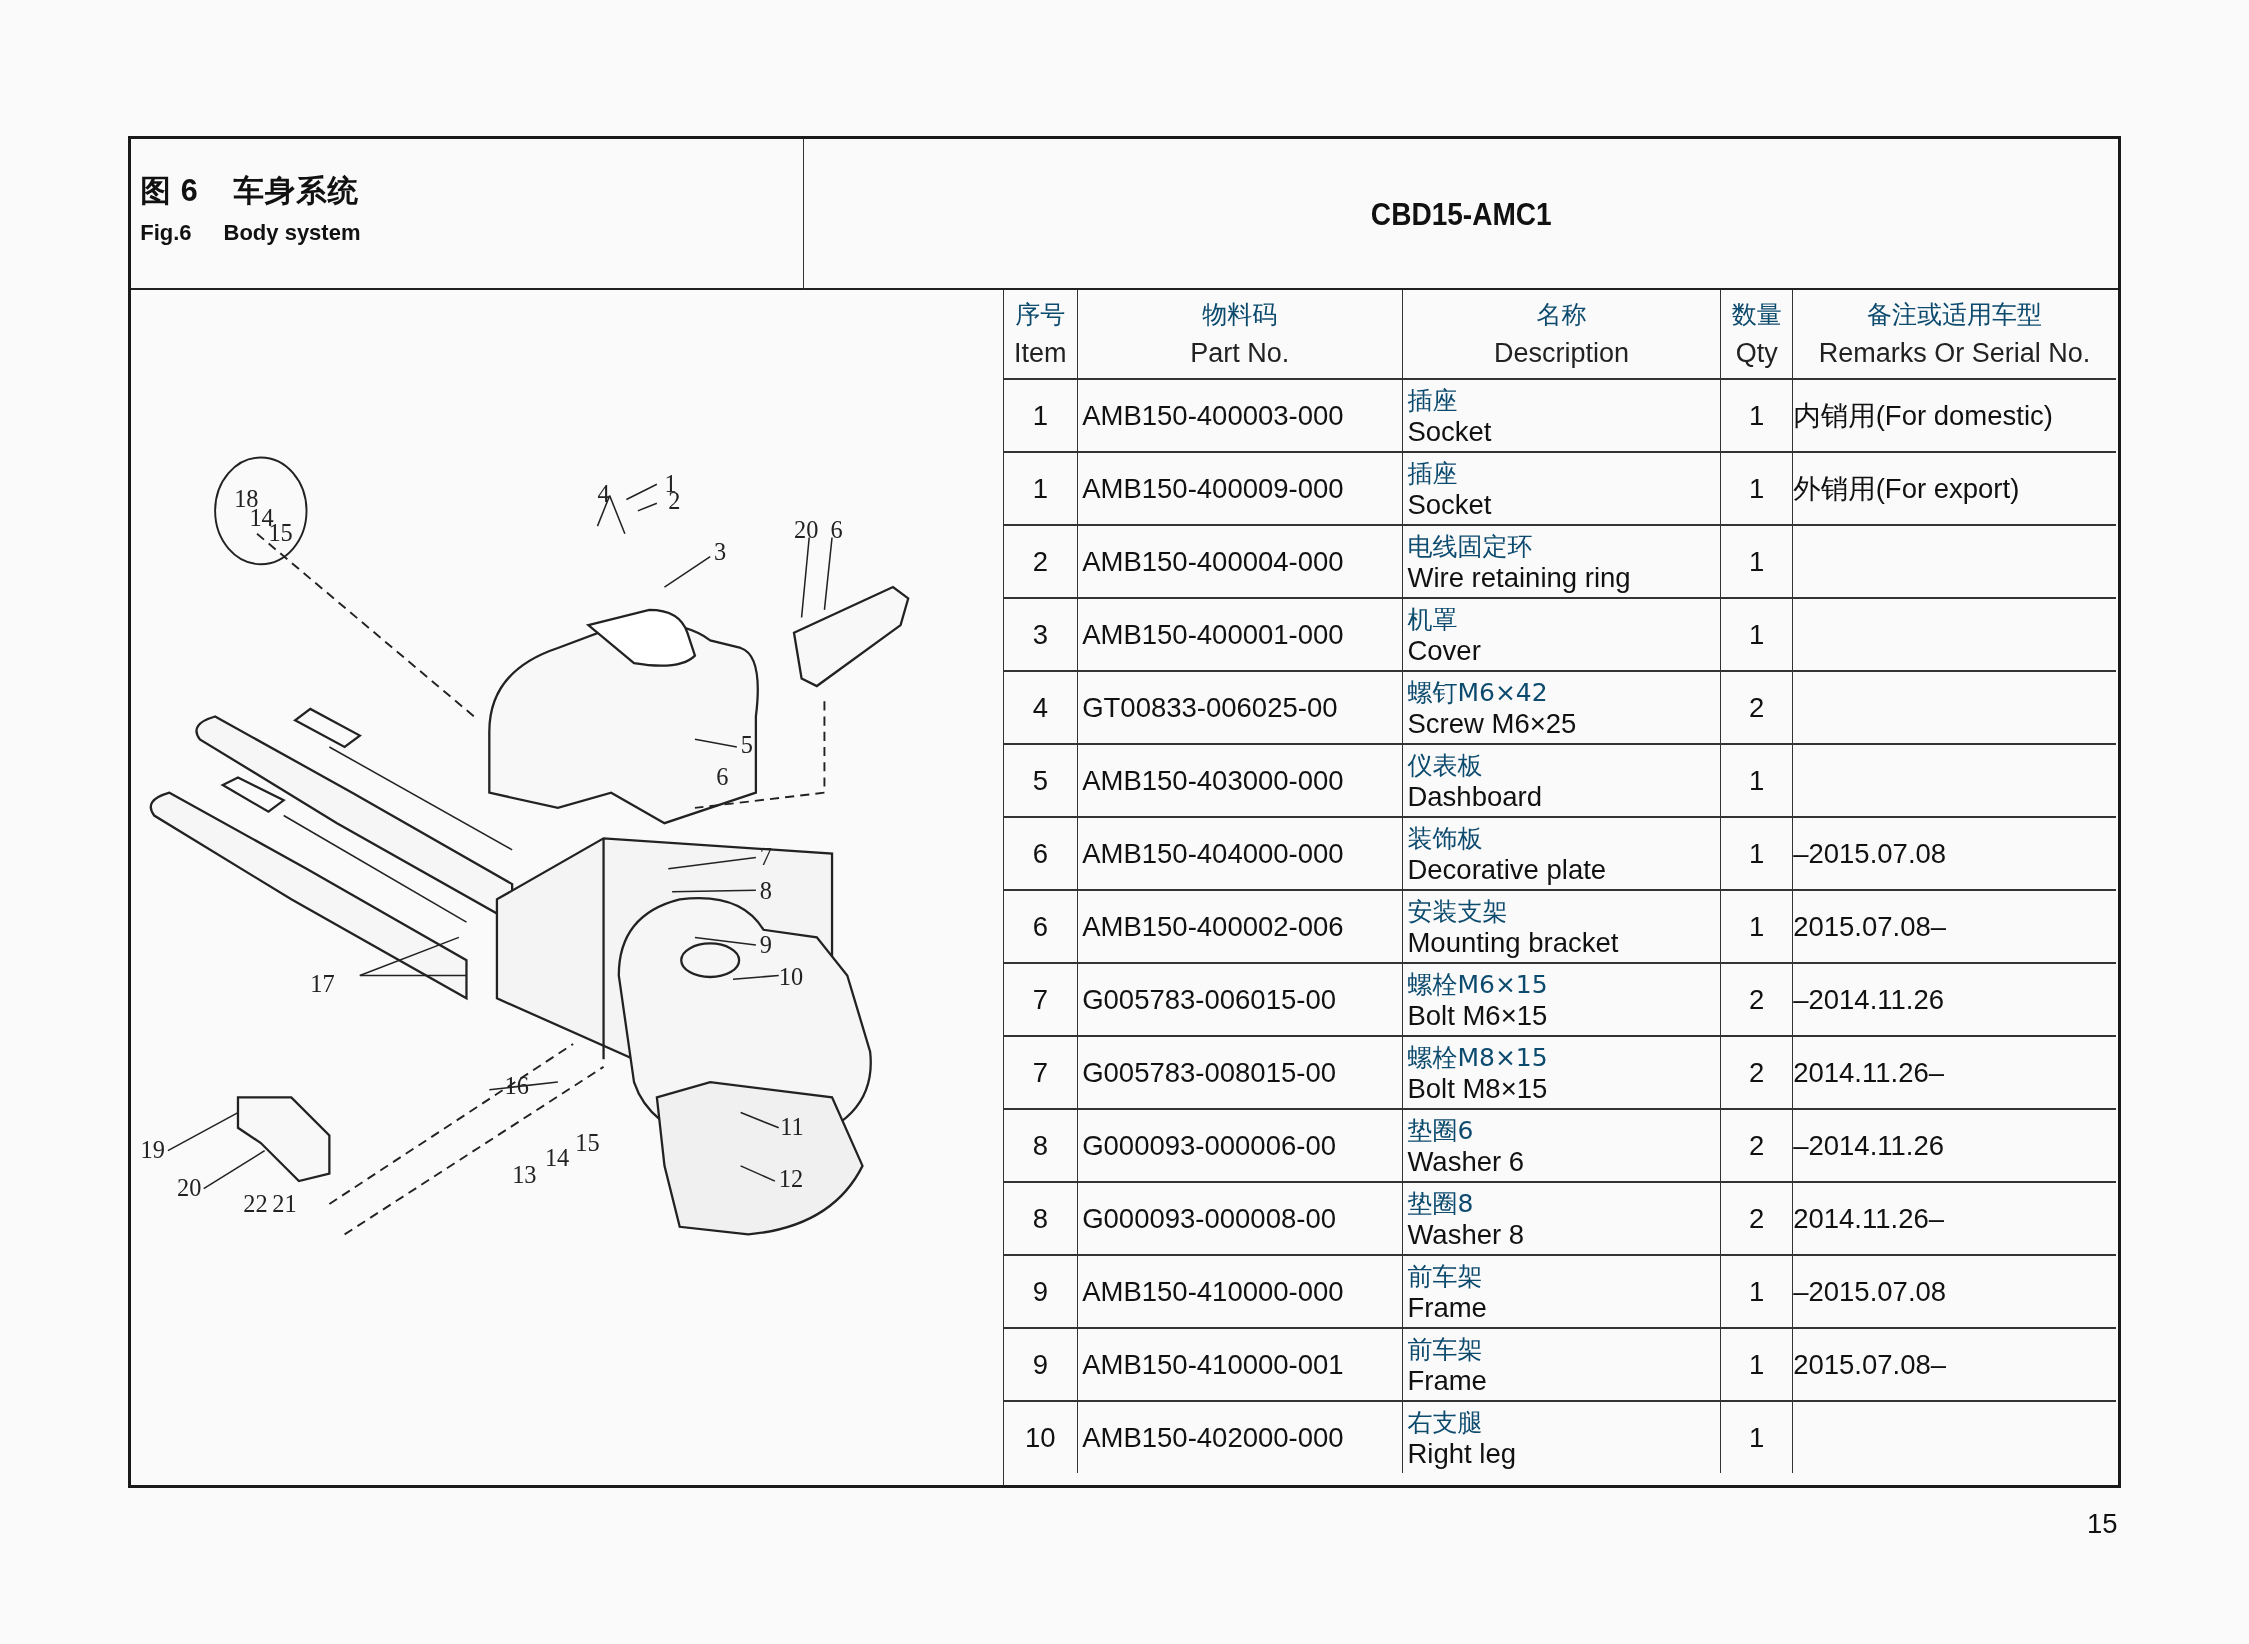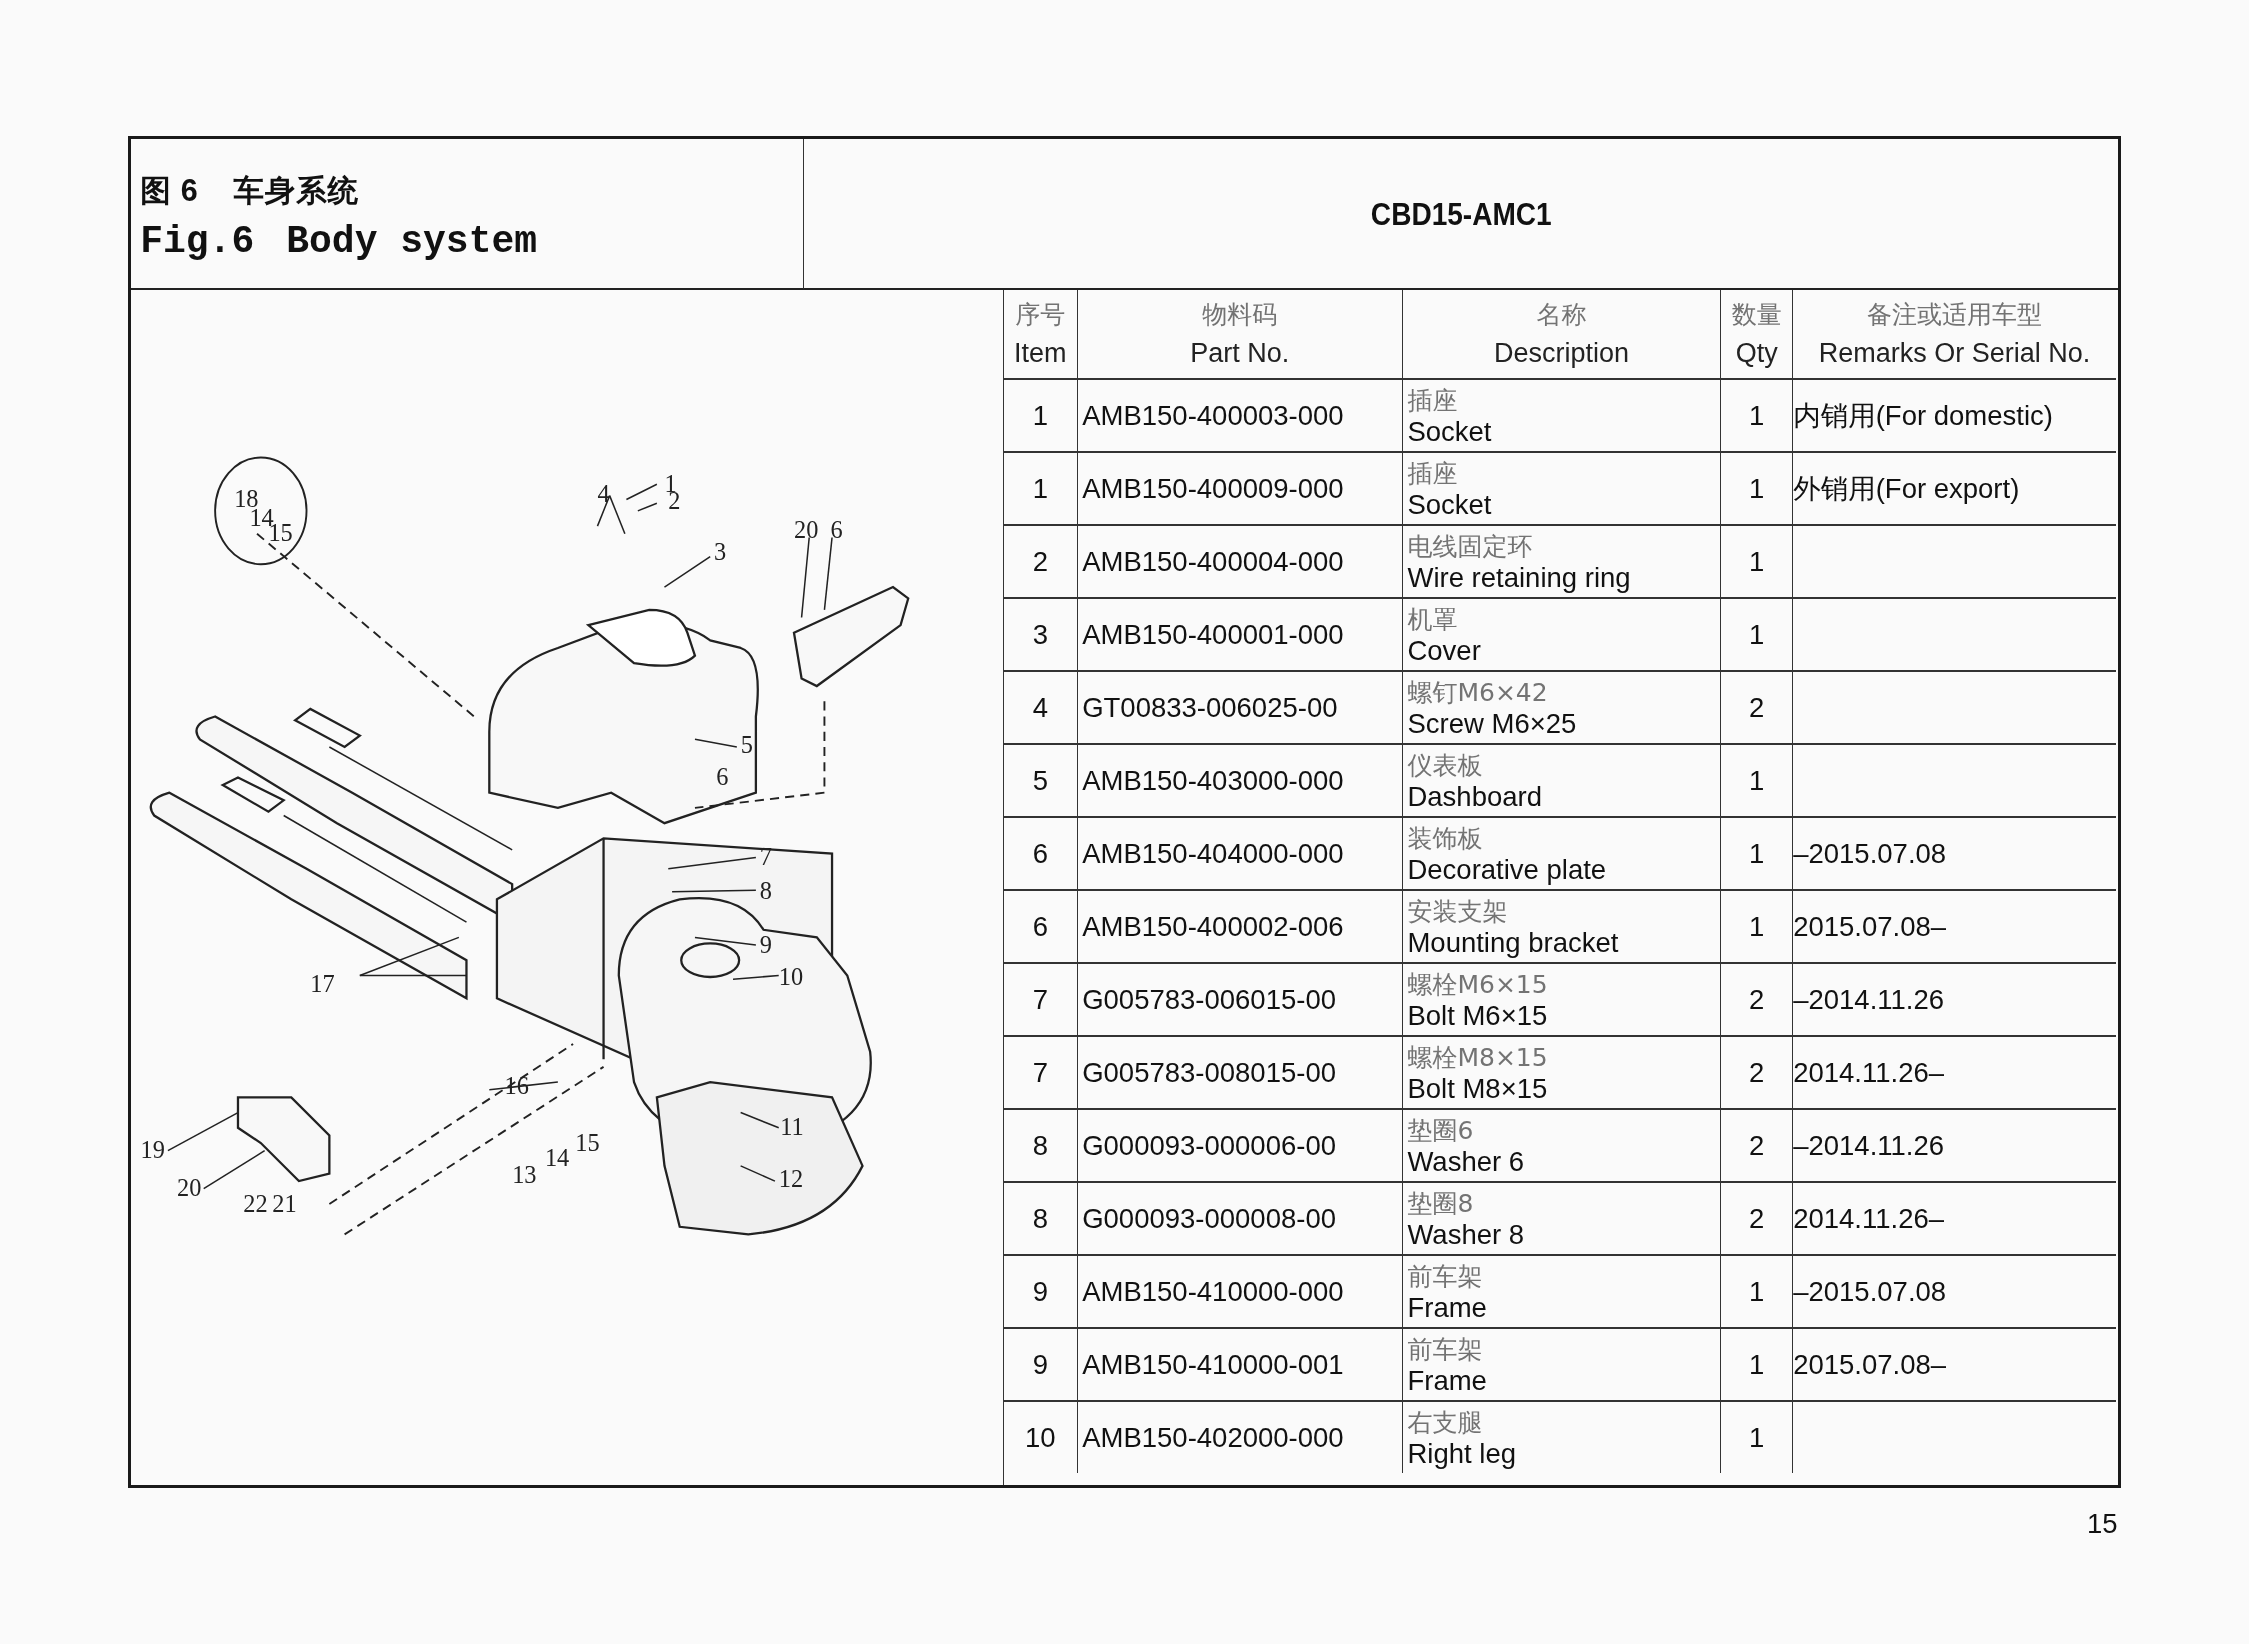--- a/index.html
+++ b/index.html
@@ -16,21 +16,21 @@
     position: absolute; left: 0; top: 0; width: 673px; height: 151px;
     border-right: 1.5px solid #333; border-bottom: 2.3px solid #222; box-sizing: border-box;
   }
   .hdr-right {
     position: absolute; left: 673px; top: 0; right: 0; height: 151px;
     border-bottom: 2.3px solid #222; box-sizing: border-box;
     display: flex; align-items: center; justify-content: center; font-weight: bold;
   }
   .fig-cn { position: absolute; left: 9.2px; top: 32px; font-size: 30.5px; font-weight: bold; letter-spacing: 0.8px; }
   .fig-cn .title { margin-left: 35px; }
-  .fig-en { position: absolute; left: 9.2px; top: 81px; font-size: 38px; font-weight: bold; font-family: Liberation Mono, monospace; }
+  .fig-en { position: absolute; left: 9.2px; top: 81px; font-size: 22px; font-weight: bold; }
   .fig-en .title { margin-left: 32px; }
   .model { font-size: 30.5px; transform: scaleX(0.92); margin-top: 1.5px; }
 
   .diagram {
     position: absolute; left: 0; top: 151px; width: 873px; bottom: 0;
     border-right: 1.5px solid #333; box-sizing: border-box;
   }
   .diagram svg { position: absolute; left: 0; top: 0; width: 100%; height: 100%; }
   .callout { font-family: "Liberation Serif", "DejaVu Serif", serif; font-size: 32px; fill: #222; }
 
@@ -44,21 +44,21 @@
   }
   table.parts th:last-child, table.parts td:last-child { border-right: none; }
   table.parts tr:last-child td { border-bottom: none; }
   table.parts thead th { height: 88px; font-size: 27px; line-height: 38px; text-align: center; color: #222; }
   table.parts tbody td { height: 71px; font-size: 27.5px; line-height: 31px; }
   .c-item { text-align: center; }
   .c-part { padding-left: 4.6px !important; white-space: nowrap; }
   .c-desc { padding-left: 4.6px !important; }
   .c-qty { text-align: center; }
   .c-rem { text-align: left; }
-  .cn { display: block; color: #737373; font-family: "DejaVu Sans", sans-serif; font-size: 25px; }
+  .cn { display: block; color: #0c4a6e; font-family: "DejaVu Sans", sans-serif; font-size: 25px; }
   .en { display: block; }
   .pagenum { position: absolute; left: 2087px; top: 1508px; font-size: 27.5px; }
 </style>
 </head>
 <body>
 
 <div class="frame">
 
   <div class="hdr-left">
     <div class="fig-cn">

